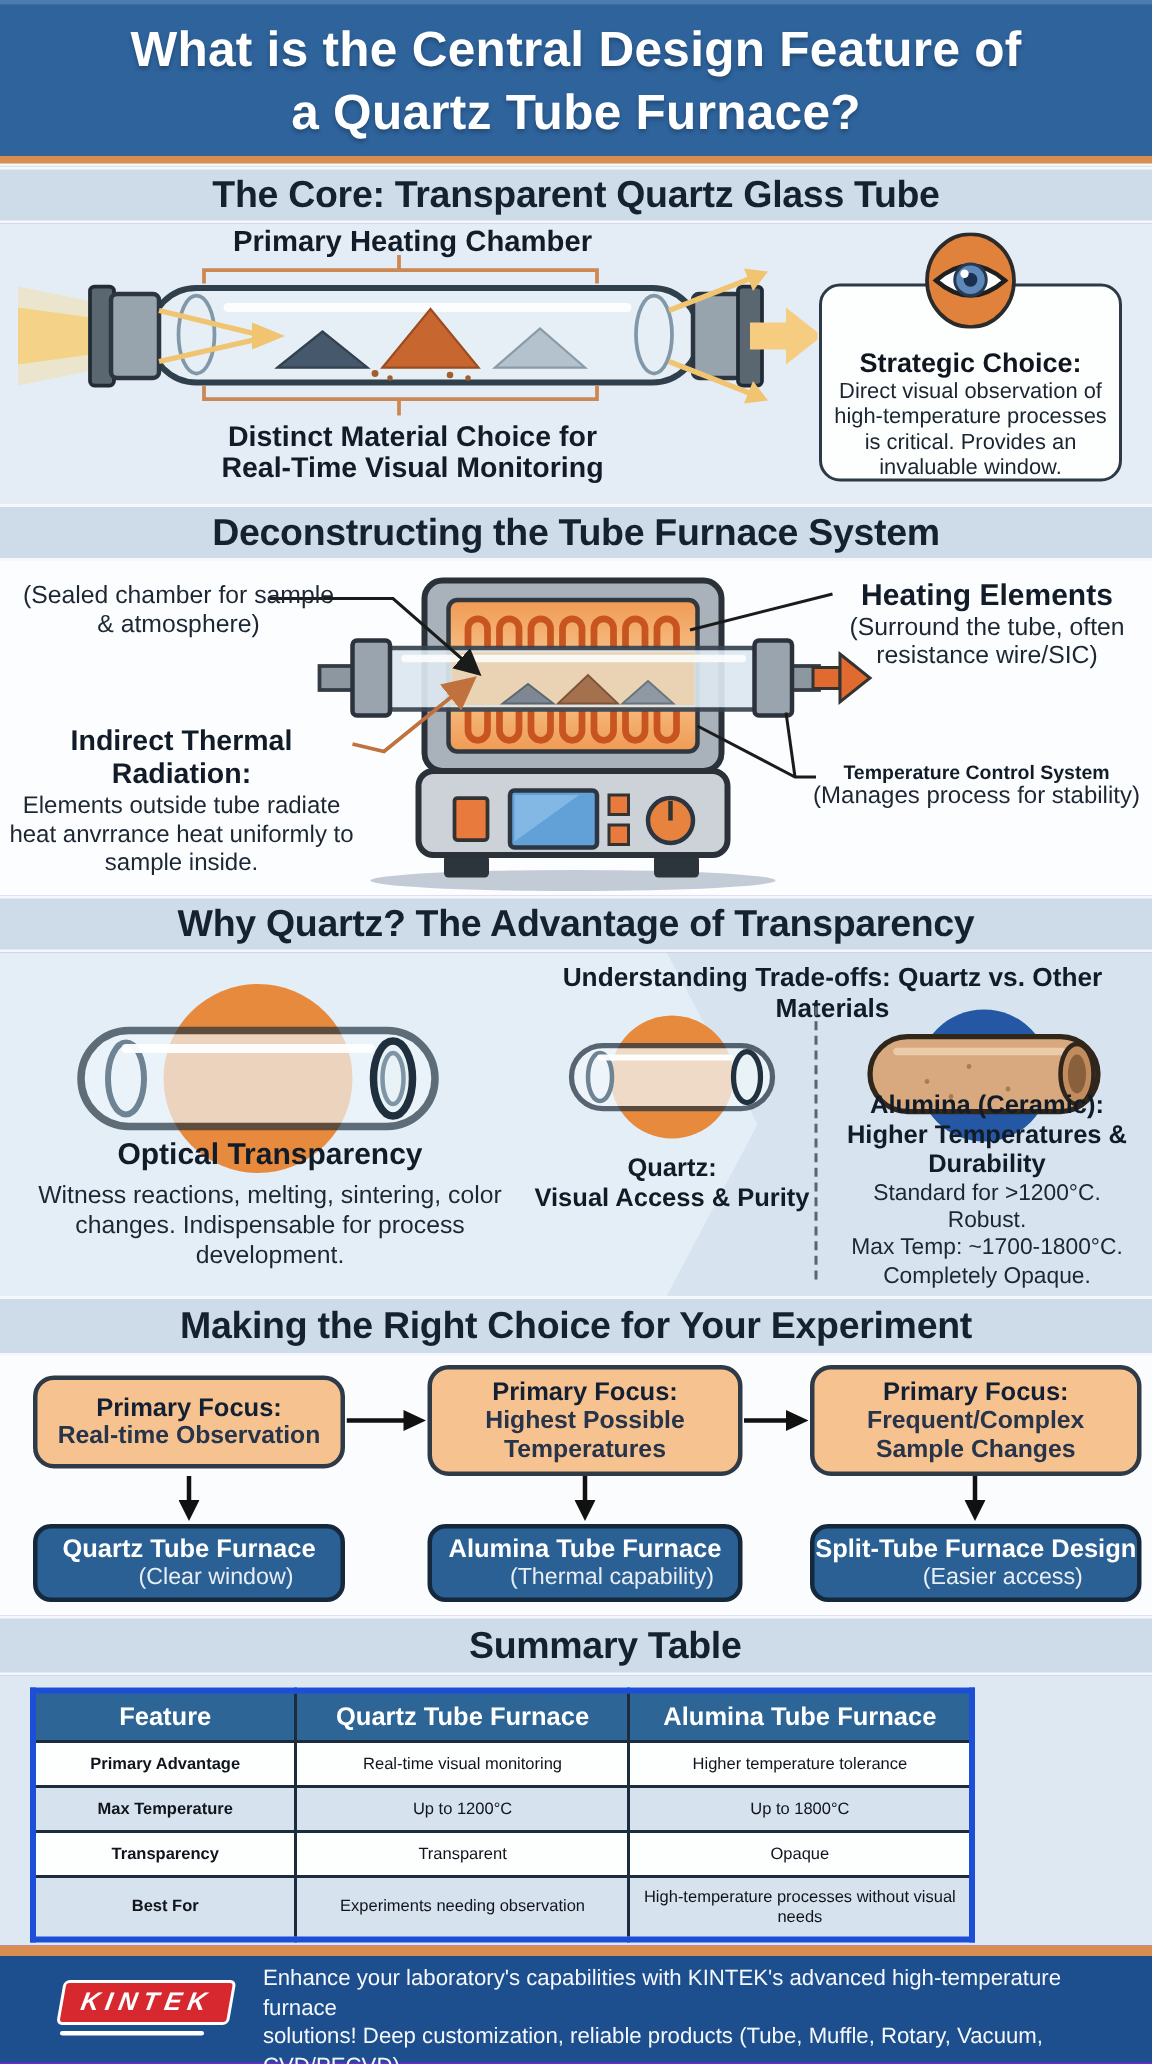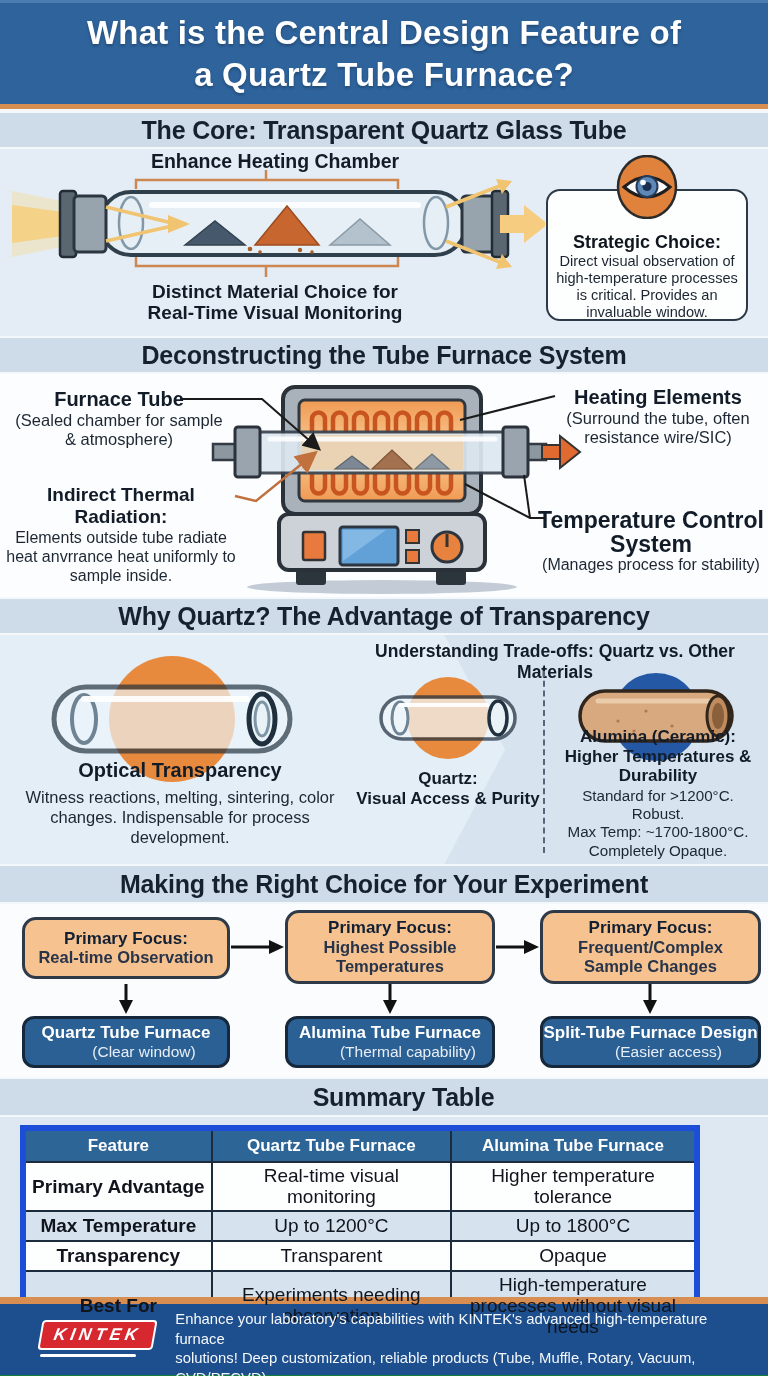--- a/index.html
+++ b/index.html
@@ -1,17 +1,17 @@
 <!DOCTYPE html>
 <html><head>
 <meta charset="utf-8">
 <style>
   html,body{margin:0;padding:0;background:#9aa7b4;}
   *{box-sizing:border-box;}
-  #page{position:relative;width:768px;height:1376px;margin:0 auto;background:#15803d;
+  #page{position:relative;width:768px;height:1376px;margin:0 auto;background:#6d28d9;
         font-family:"Liberation Sans","DejaVu Sans",sans-serif;overflow:hidden;}
 
   
   .header{height:104px;background:#2e639c;border-top:3px solid #4c7cb0;color:#fff;
           display:flex;align-items:center;justify-content:center;text-align:center;}
   .header h1{margin:0;font-size:33px;line-height:1.25;font-weight:bold;white-space:pre-line;
              text-shadow:0 2px 3px rgba(0,0,0,.25);letter-spacing:.2px;}
   .orange-bar{height:7px;background:#d98e51;border-bottom:2px solid #f4f8fb;}
 
   
@@ -47,24 +47,24 @@
         display:flex;flex-direction:column;align-items:center;justify-content:center;text-align:center;}
   .fbox .t{font-size:17px;font-weight:bold;color:#132033;line-height:1.15;}
   .fbox .b{font-size:16.5px;font-weight:bold;color:#27344a;line-height:1.15;}
   .rbox{position:absolute;background:#2b6095;border:3px solid #16293c;border-radius:12px;
         display:flex;flex-direction:column;align-items:center;justify-content:center;text-align:center;}
   .rbox .t{font-size:17px;font-weight:bold;color:#ffffff;line-height:1.15;}
   .rbox .b{font-size:15.5px;color:#e8eef5;line-height:1.15;margin-left:36px;}
 
   
   .tblwrap{height:180px;background:#dde8f2;padding:8px 20px 0 20px;}
-  table.sum{width:680px;border-collapse:collapse;border:6px solid #1d4ed8;background:#fdfefe;}
+  table.sum{width:630px;border-collapse:collapse;border:4px solid #1d4ed8;background:#fdfefe;}
   table.sum th,table.sum td{border:2px solid #1c2c3c;text-align:center;padding:2px 6px;line-height:1.12;}
   table.sum thead th{background:#2e6597;color:#fff;font-size:17px;font-weight:bold;height:34px;}
-  table.sum td{font-size:19px;color:#10141c;height:30px;}
+  table.sum td{font-size:11px;color:#10141c;height:30px;}
   table.sum td.feat{font-weight:bold;}
   table.sum tr.alt td{background:#d6e2ee;}
   table.sum tr.last td{height:42px;}
 
   
   .footer{height:71px;background:#1d4f8e;display:flex;align-items:flex-start;}
   .logo-wrap{margin:16px 0 0 40px;}
   .logo{display:inline-block;background:#d7282f;border:2px solid #fff;border-radius:4px;
         padding:3px 12px;transform:skewX(-10deg);}
   .logo span{display:inline-block;transform:skewX(0deg);color:#fff;font-weight:bold;font-style:italic;
@@ -118,21 +118,21 @@
       <line x1="446" y1="58" x2="502" y2="36" stroke="#f0c470" stroke-width="3.5"></line>
       <polygon points="496,30 512,32 502,45" fill="#f0c470"></polygon>
       <line x1="446" y1="92" x2="502" y2="114" stroke="#f0c470" stroke-width="3.5"></line>
       <polygon points="496,120 512,118 502,105" fill="#f0c470"></polygon>
       <rect x="500" y="66" width="24" height="18" fill="#f6cd80"></rect>
       <polygon points="524,56 548,75 524,94" fill="#f6cd80"></polygon>
 
       <path d="M136,40 V31 H398 V40 M266,31 V21" fill="none" stroke="#cc8752" stroke-width="2.5"></path>
       <path d="M136,108 V117 H398 V108 M266,117 V128" fill="none" stroke="#cc8752" stroke-width="2.5"></path>
     </svg>
-    <div class="abs ctr lbl-title" style="left:110px;top:1px;width:330px;font-size:19.5px;">Enhance Heating Chamber</div>
+    <div class="abs ctr lbl-title" style="left:110px;top:1px;width:330px;font-size:19.5px;">Primary Heating Chamber</div>
     <div class="abs ctr lbl-title pre" style="left:110px;top:132px;width:330px;font-size:19px;line-height:1.12;">Distinct Material Choice for
 Real-Time Visual Monitoring</div>
 
     <div class="callout">
       <div class="t">Strategic Choice:</div>
       <div class="b">Direct visual observation of high-temperature processes is critical. Provides an invaluable window.</div>
     </div>
     <svg class="abs" style="left:615px;top:6px" width="64" height="64" viewBox="0 0 64 64">
       <ellipse cx="32" cy="32" rx="29" ry="31" fill="#e0813c" stroke="#2b2b2b" stroke-width="2.5"></ellipse>
       <path d="M9,32 Q32,12 55,32 Q32,52 9,32 Z" fill="#fdfdfd" stroke="#1f1f1f" stroke-width="3"></path>
@@ -208,33 +208,32 @@
       <circle cx="447" cy="173" r="15" fill="#e8833f" stroke="#2d3640" stroke-width="3"></circle>
       <line x1="447" y1="173" x2="447" y2="160" stroke="#333" stroke-width="3"></line>
 
       <polyline points="180,25 262,25 318,74" fill="none" stroke="#1b1b1b" stroke-width="2" marker-end="url(#arrB)"></polyline>
       <line x1="555" y1="22" x2="460" y2="46" stroke="#1b1b1b" stroke-width="2"></line>
       <polyline points="465,110 530,144 544,144" fill="none" stroke="#1b1b1b" stroke-width="2"></polyline>
       <polyline points="524,101 530,144" fill="none" stroke="#1b1b1b" stroke-width="2"></polyline>
       <polyline points="235,122 256,127 314,80" fill="none" stroke="#c0713d" stroke-width="2.5" marker-end="url(#arrO)"></polyline>
     </svg>
     <div class="abs ctr" style="left:13px;top:14px;width:212px;">
-      <div class="lbl-title" style="font-size:20px;">Furnace Tube</div>
       <div class="lbl-body" style="font-size:16.5px;line-height:1.15;">(Sealed chamber for sample &amp; atmosphere)</div>
     </div>
     <div class="abs ctr" style="left:552px;top:12px;width:212px;">
       <div class="lbl-title" style="font-size:20px;">Heating Elements</div>
       <div class="lbl-body" style="font-size:16.5px;line-height:1.15;">(Surround the tube, often resistance wire/SIC)</div>
     </div>
     <div class="abs ctr" style="left:2px;top:110px;width:238px;">
       <div class="lbl-title" style="font-size:19px;">Indirect Thermal Radiation:</div>
       <div class="lbl-body" style="font-size:16px;line-height:1.2;">Elements outside tube radiate heat anvrrance heat uniformly to sample inside.</div>
     </div>
     <div class="abs ctr" style="left:536px;top:134px;width:230px;">
-      <div class="lbl-title" style="font-size:23px;line-height:1.05;">Temperature Control System</div>
+      <div class="lbl-title" style="font-size:13px;line-height:1.05;">Temperature Control System</div>
       <div class="lbl-body" style="font-size:16px;line-height:1.15;">(Manages process for stability)</div>
     </div>
   </div>
 
   <div class="banner">
     <span>Why Quartz? The Advantage of Transparency</span>
   </div>
 
   <div class="sec3">
     <div class="chevron"></div>

